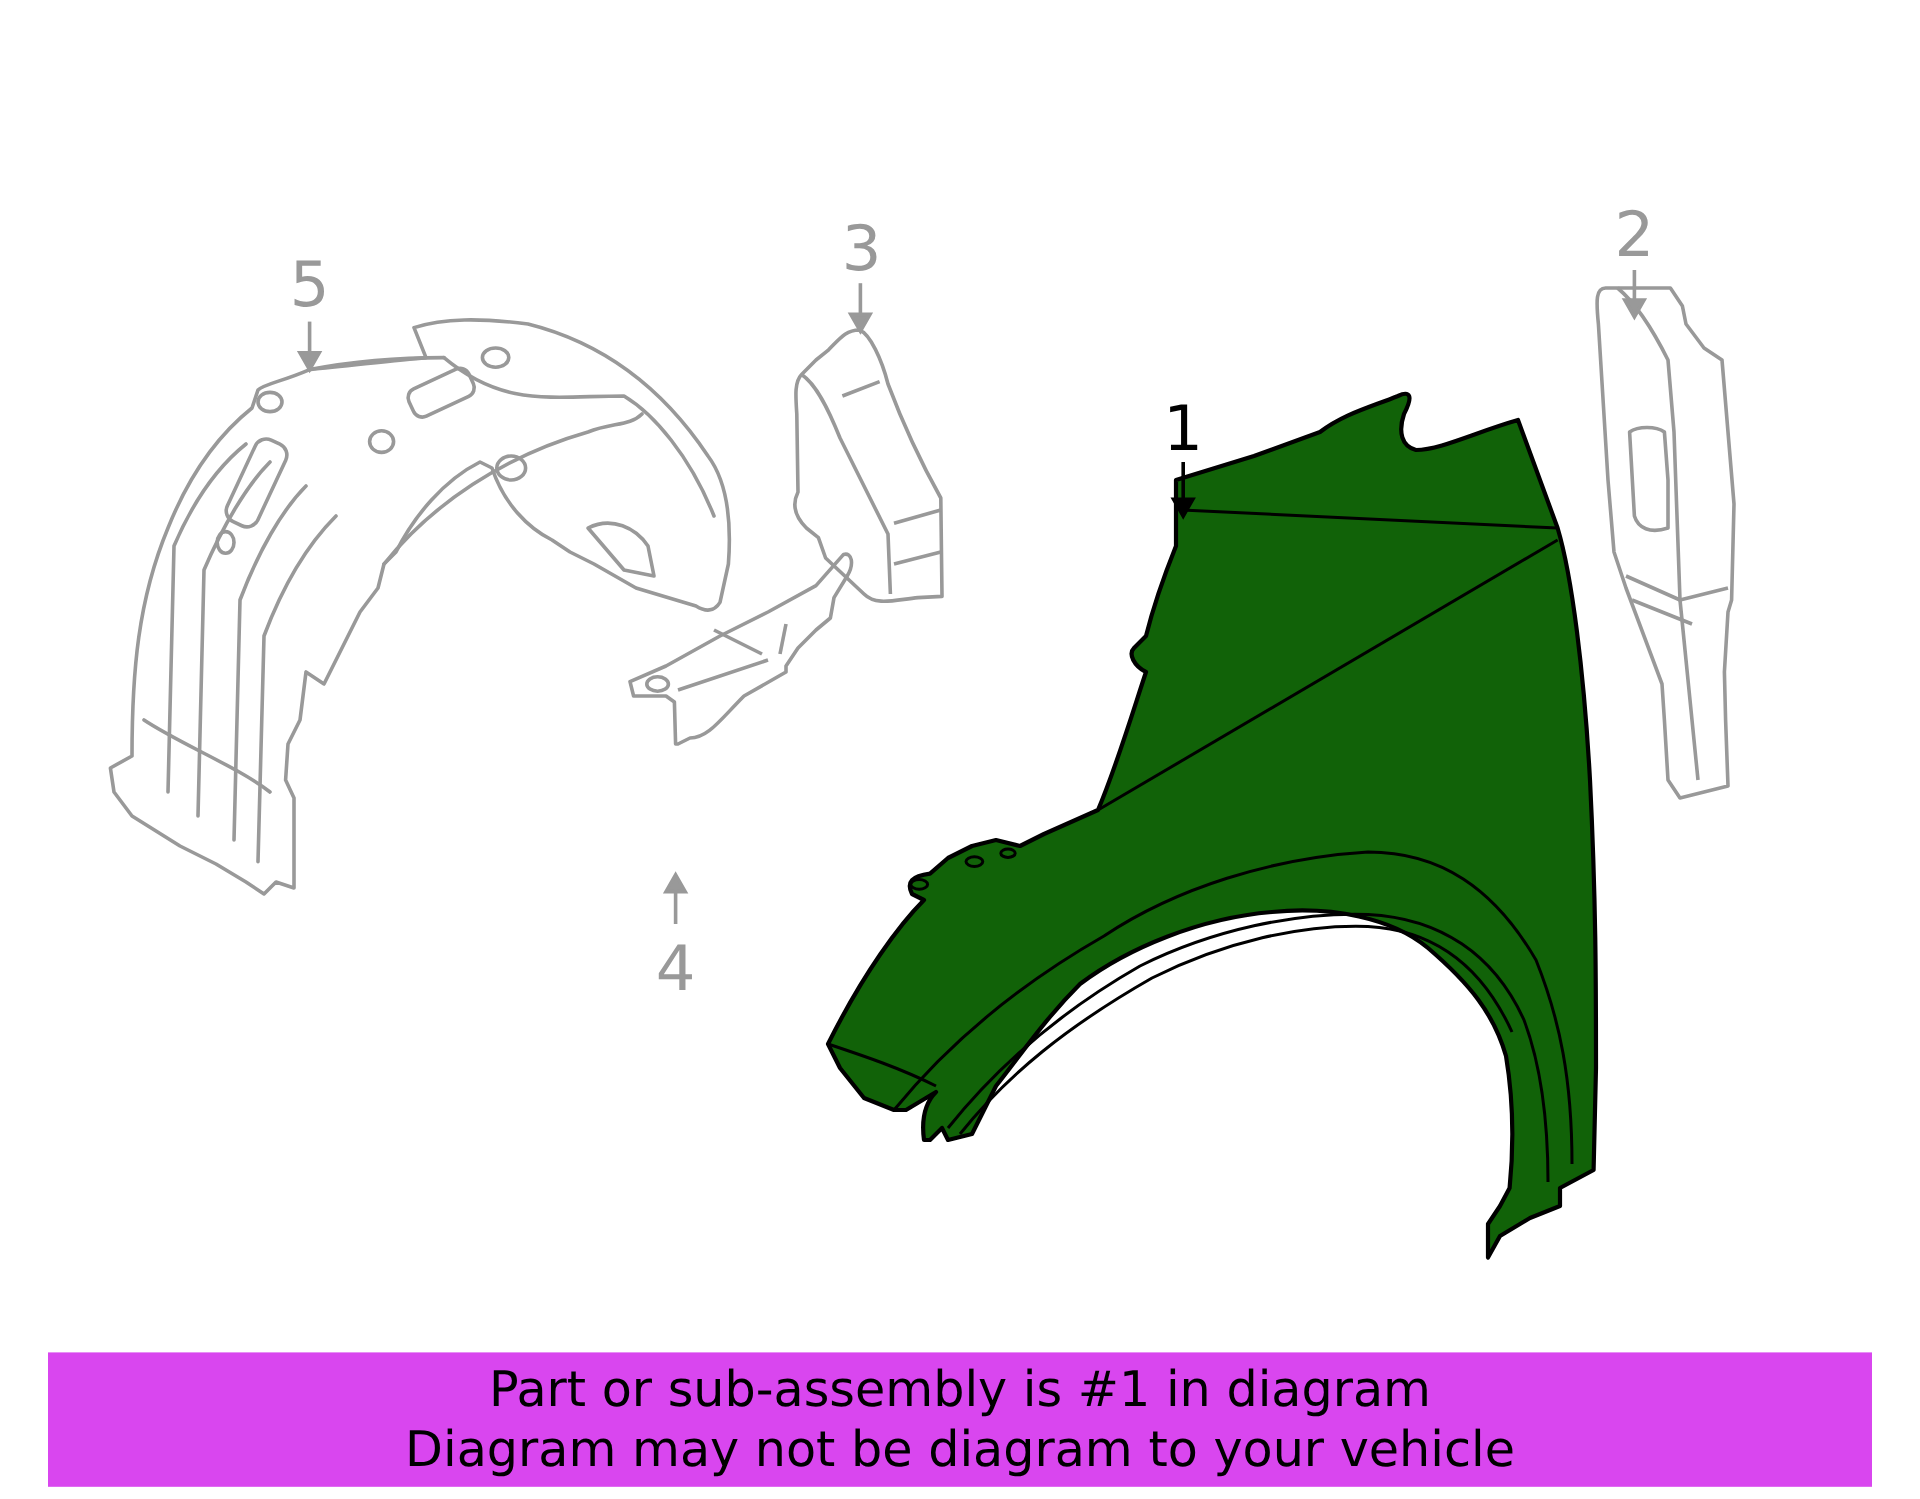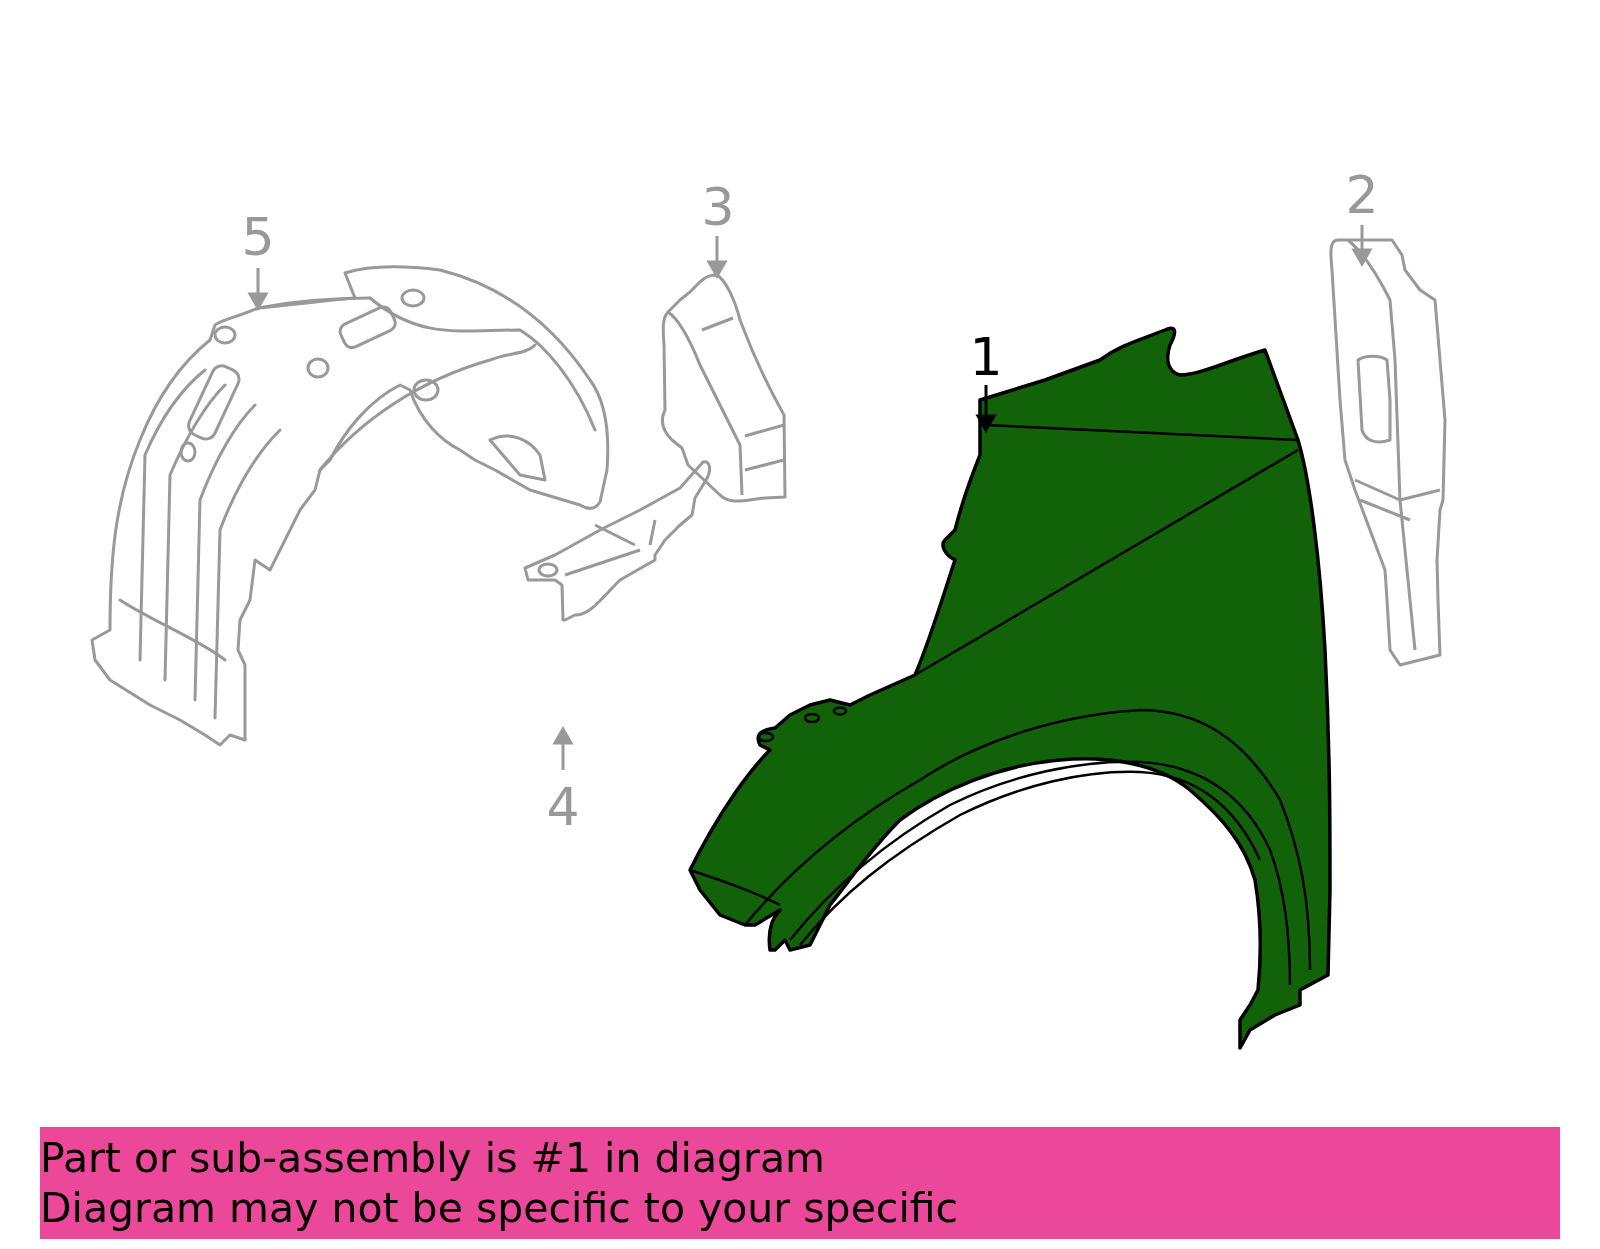--- a/index.html
+++ b/index.html
@@ -1,19 +1,19 @@
 <!DOCTYPE html>
 <html><head>
 <meta charset="utf-8">
 <style>
   html, body { margin:0; padding:0; background:#ffffff; }
   body { width:1600px; height:1249px; position:relative; overflow:hidden; font-family:"DejaVu Sans", sans-serif; }
   #diagram { position:absolute; left:0; top:0; width:1600px; height:1249px; }
-  #banner { position:absolute; left:40px; top:1127px; width:1520px; height:112px; background:#ec4899;
-            display:flex; flex-direction:column; align-items:flex-start; justify-content:center; }
+  #banner { position:absolute; left:40px; top:1127px; width:1520px; height:112px; background:#d946ef;
+            display:flex; flex-direction:column; align-items:center; justify-content:center; }
   #banner .line { font-family:"DejaVu Sans", sans-serif; font-size:41px; line-height:50px; color:#000; white-space:nowrap; }
 </style>
 </head>
 <body>
 
 <svg id="diagram" viewBox="0 0 1600 1249" xmlns="http://www.w3.org/2000/svg">
 
   <g fill="none" stroke="#999" stroke-width="3" stroke-linejoin="round" stroke-linecap="round">
     <path d="M258 308 C290 305 330 300 355 298 L345 273 C370 265 400 265 440 270 C500 285 550 320 590 380 C605 400 610 430 607 470 L600 502 C595 510 588 510 580 505 L530 490 L495 470 L475 460 L460 450 C440 440 420 420 410 390 L400 385 C370 400 345 430 330 460 L320 470 L315 490 L300 510 C290 530 280 550 270 570 L255 560 L250 600 L240 620 L238 650 L245 665 L245 740 L230 735 L225 740 L220 745 L205 735 L180 720 L150 705 L110 680 L95 660 L92 640 L110 630 C110 560 115 500 140 440 C160 390 185 360 210 340 L215 325 C220 320 235 318 258 308 Z"></path>
     <path d="M258 308 C300 300 340 298 370 298"></path>
@@ -92,14 +92,14 @@
   </g>
   <text x="986" y="375" text-anchor="middle" font-size="52" fill="#000" font-family="DejaVu Sans, sans-serif">1</text>
   <g stroke="#000" stroke-width="3" fill="#000">
     <line x1="986" y1="385" x2="986" y2="418"></line>
     <polygon points="978,416 994,416 986,430"></polygon>
   </g>
 </svg>
 
 <div id="banner">
   <div class="line">Part or sub-assembly is #1 in diagram</div>
-  <div class="line">Diagram may not be specific to your specific</div>
+  <div class="line">Diagram may not be diagram to your vehicle</div>
 </div>
 
 </body></html>

